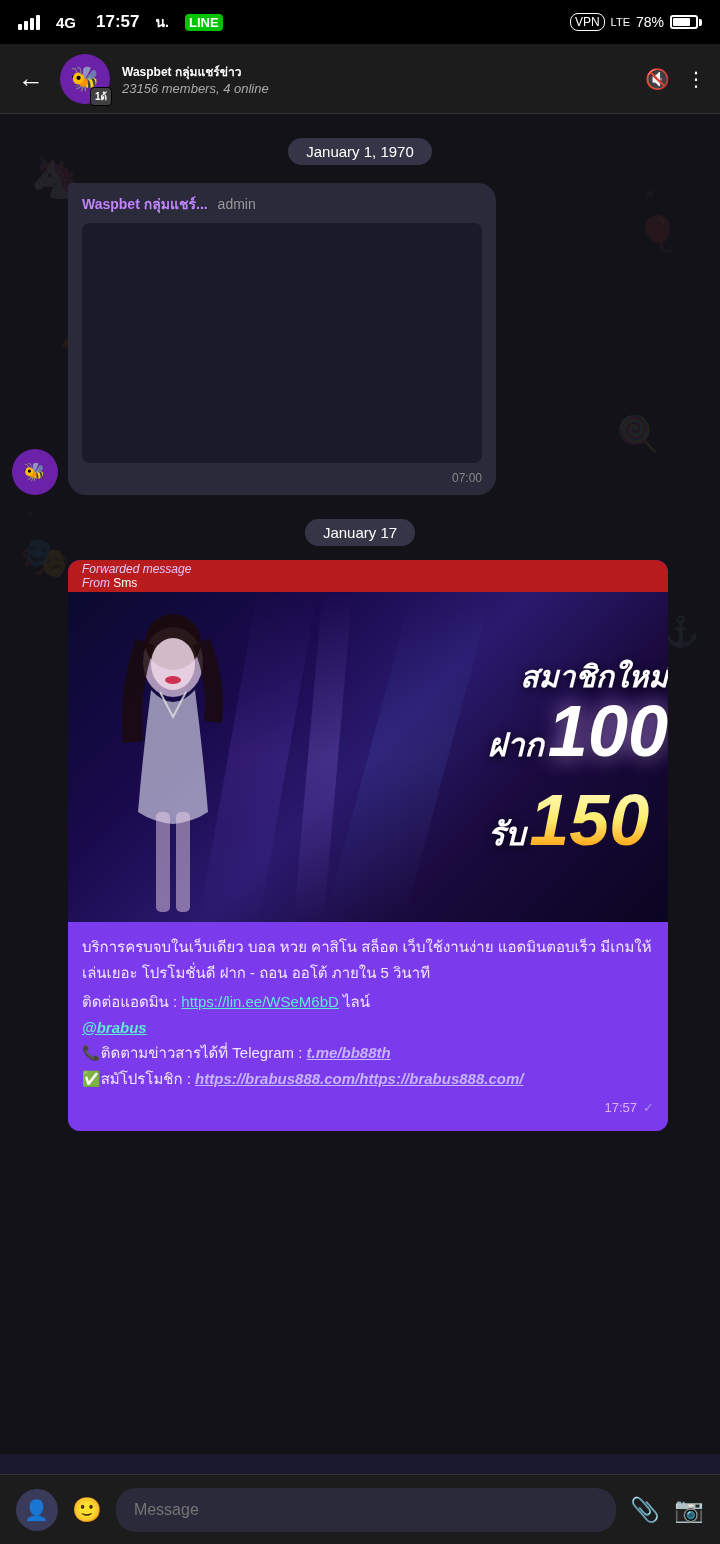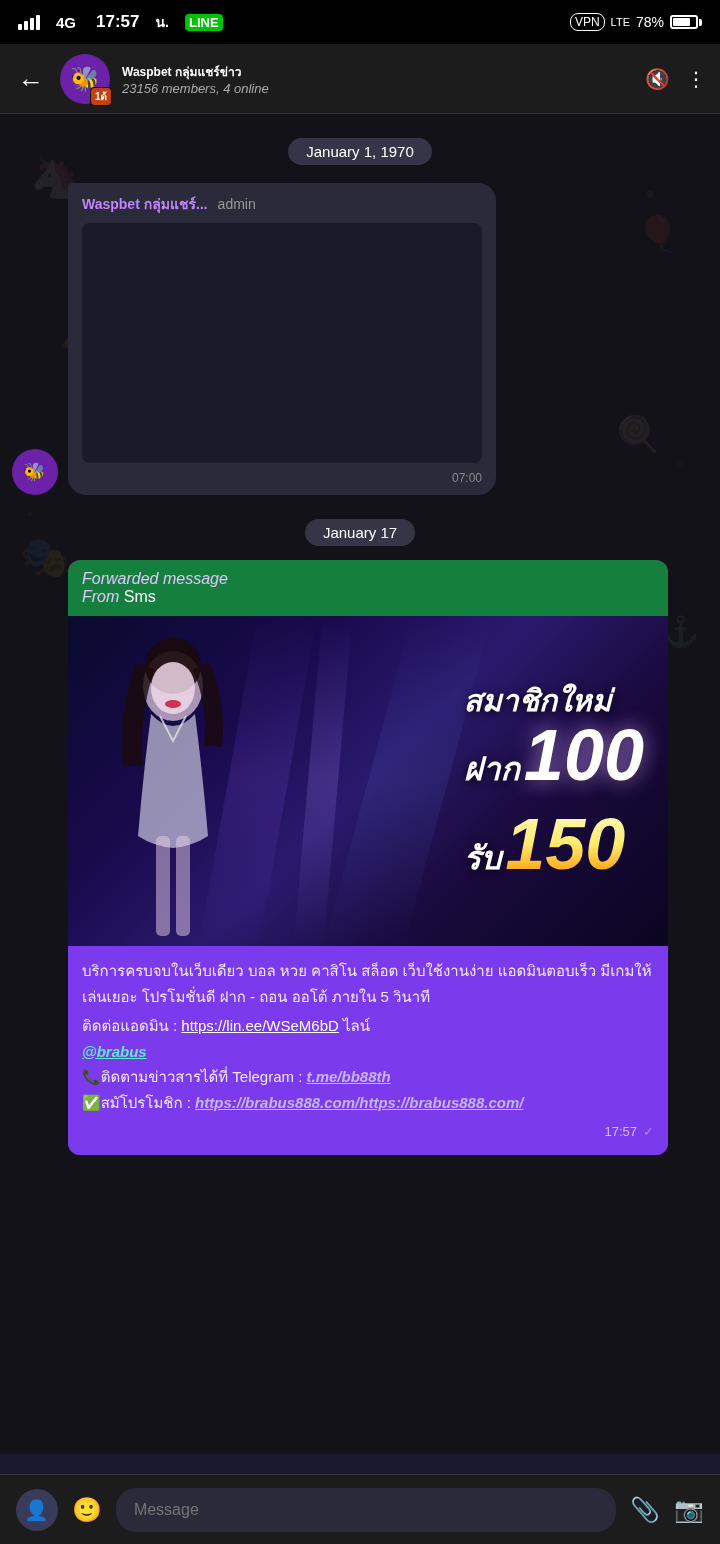--- a/index.html
+++ b/index.html
@@ -104,21 +104,21 @@
       background: #6b21a8;
       display: flex;
       align-items: center;
       justify-content: center;
       overflow: hidden;
     }
     .avatar-badge {
       position: absolute;
       bottom: -2px;
       right: -2px;
-      background: #c2410c;
+      background: #404040;
       color: #fff;
       font-size: 10px;
       font-weight: bold;
       padding: 1px 4px;
       border-radius: 4px;
       border: 1px solid #000;
     }
     .header-info {
       flex: 1;
     }
@@ -224,24 +224,24 @@
     }
     .bubble-time {
       text-align: right;
       font-size: 12px;
       color: #888;
       margin-top: 4px;
     }
 
     
     .forwarded-card {
-      background: #15803d;
+      background: #b91c1c;
       border-radius: 12px 12px 0 0;
-      padding: 10px 14px;
-      font-size: 16px;
+      padding: 2px 14px;
+      font-size: 12px;
       color: #e0c4ff;
       font-style: italic;
     }
     .forwarded-card .from-label { font-weight: normal; }
     .forwarded-card .from-name { font-weight: normal; color: #fff; font-style: normal; }
 
     .promo-card {
       margin: 0 12px 0 68px;
       border-radius: 12px;
       overflow: hidden;
@@ -262,24 +262,24 @@
       position: absolute;
       left: 10px;
       bottom: 0;
       width: 190px;
       height: 310px;
     }
 
     
     .promo-text-overlay {
       position: absolute;
-      right: 24px;
+      right: 0;
       top: 50%;
       transform: translateY(-50%);
-      text-align: left;
+      text-align: right;
     }
 
     .promo-body {
       background: #7c3aed;
       padding: 12px 14px;
       font-size: 15px;
       color: #f0e6ff;
       line-height: 1.7;
     }
     .promo-footer {
@@ -461,21 +461,21 @@
           <span style="font-size:72px;background:linear-gradient(to bottom,#fff9c4,#ffec6e,#ff9100);-webkit-background-clip:text;-webkit-text-fill-color:transparent;background-clip:text;text-shadow:none;line-height:1;margin-top:17px;">150</span>
         </div>
       </div>
     </div>
 
     <div class="promo-body">
       <div>บริการครบจบในเว็บเดียว บอล หวย คาสิโน สล็อต เว็บใช้งานง่าย แอดมินตอบเร็ว มีเกมให้เล่นเยอะ โปรโมชั่นดี ฝาก - ถอน ออโต้ ภายใน 5 วินาที</div>
       <div style="margin-top:4px;">
         <span>ติดต่อแอดมิน :</span>
         <span> </span>
-        <span style="text-decoration:underline;color:#ffffff;">https://lin.ee/WSeM6bD</span>
+        <span style="text-decoration:underline;color:#5eead4;">https://lin.ee/WSeM6bD</span>
         <span> </span>
         <span>ไลน์</span>
       </div>
       <div>
         <span style="font-style:italic;font-weight:bold;text-decoration:underline;color:#5eead4;">@brabus</span>
       </div>
       <div>
         <span>📞ติดตามข่าวสารได้ที่ Telegram :</span>
         <span> </span>
         <span style="text-decoration:underline;font-style:italic;font-weight:bold;color:#c4b5fd;">t.me/bb88th</span>

